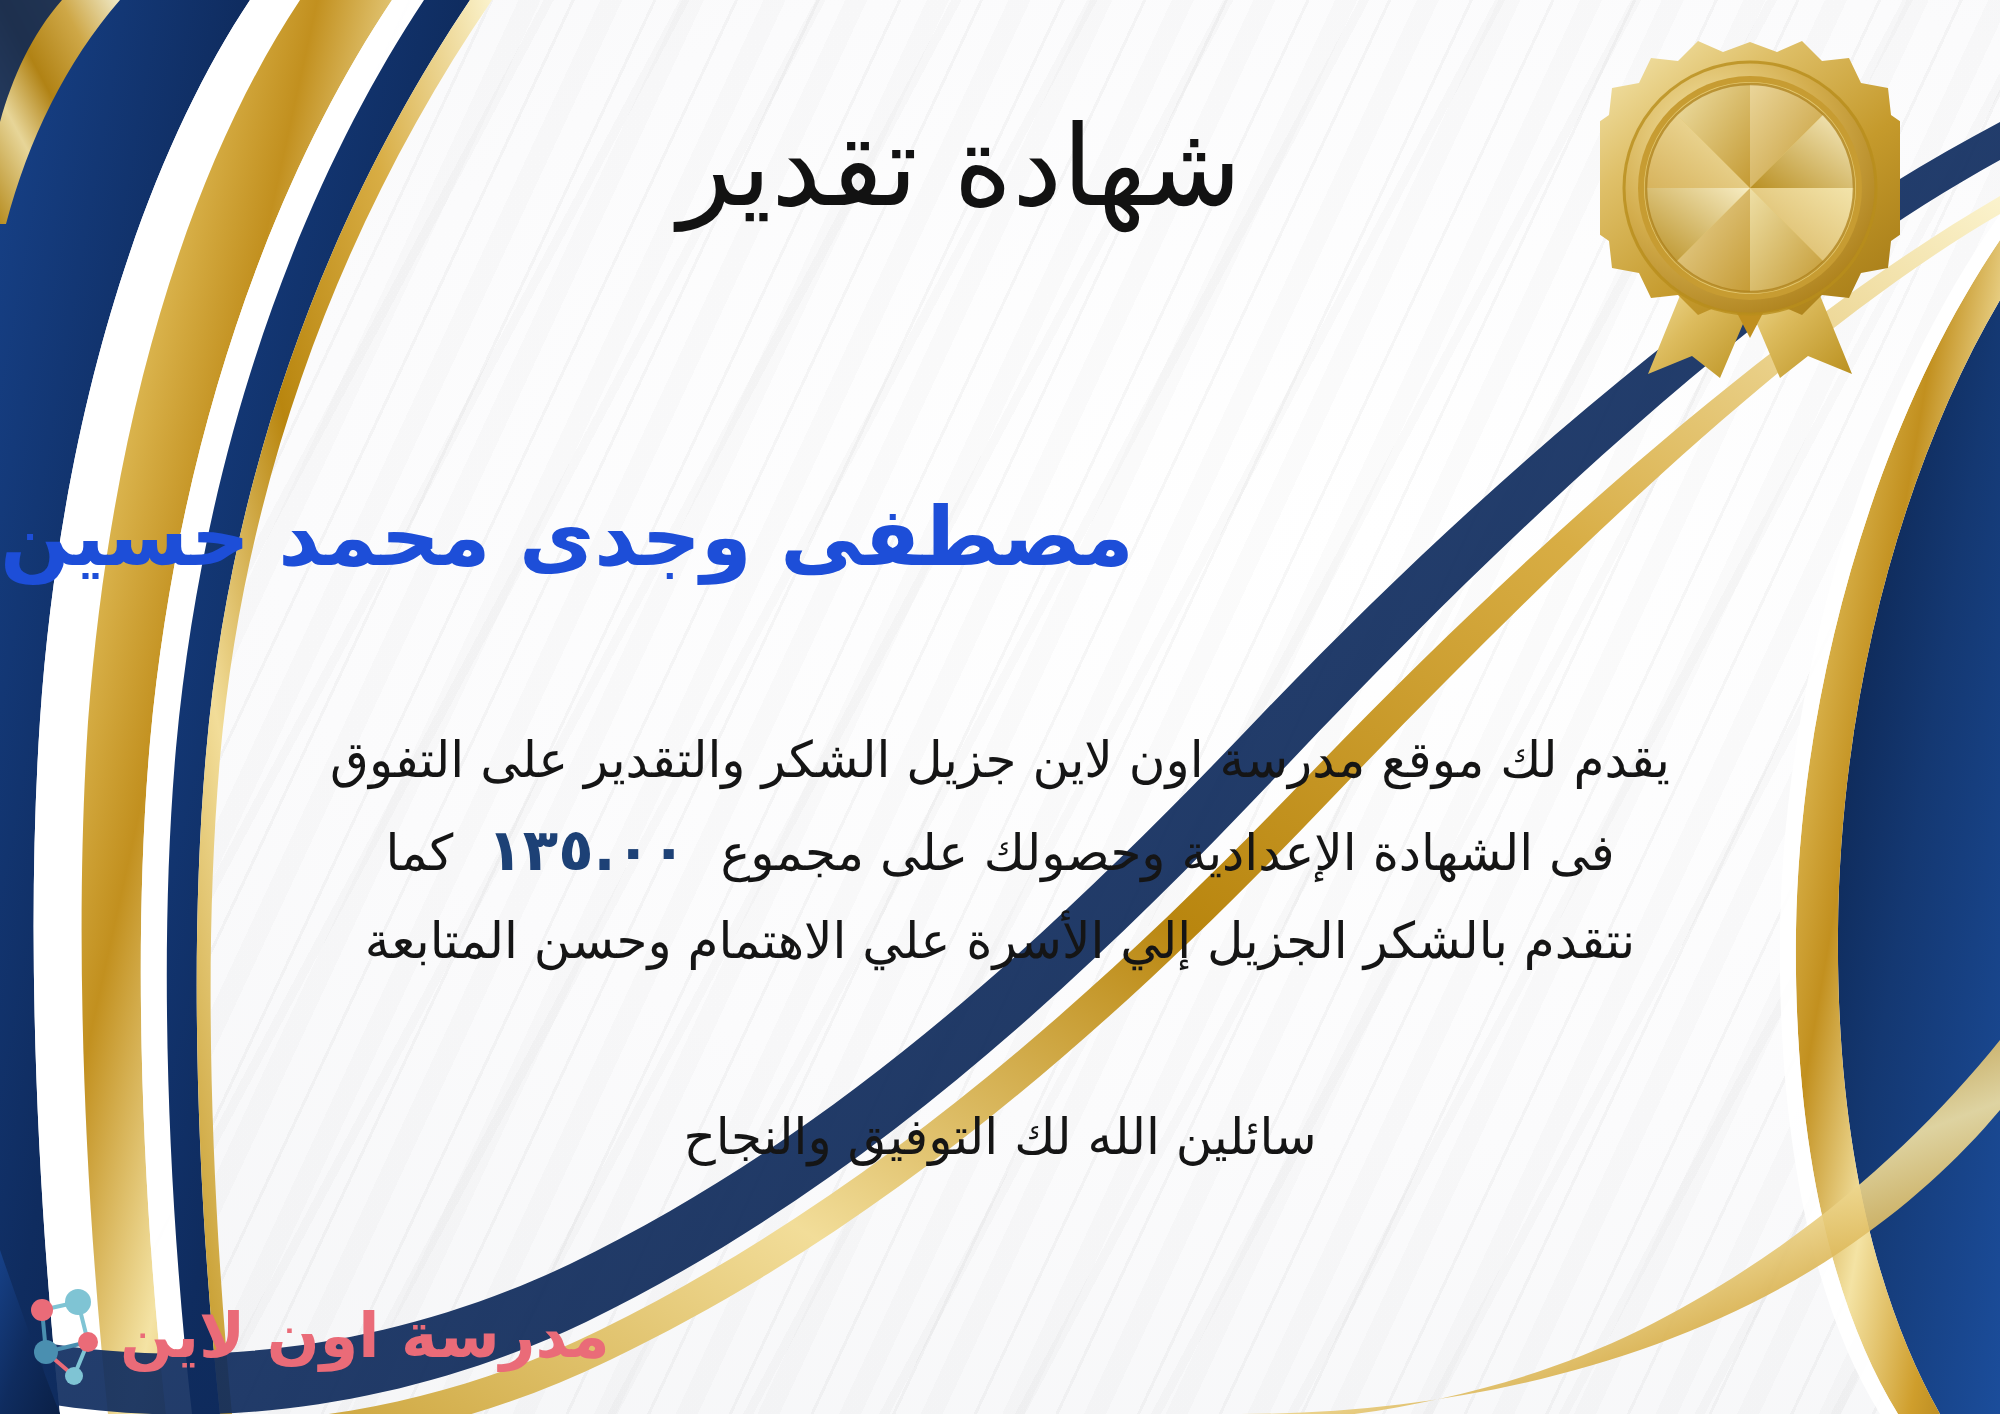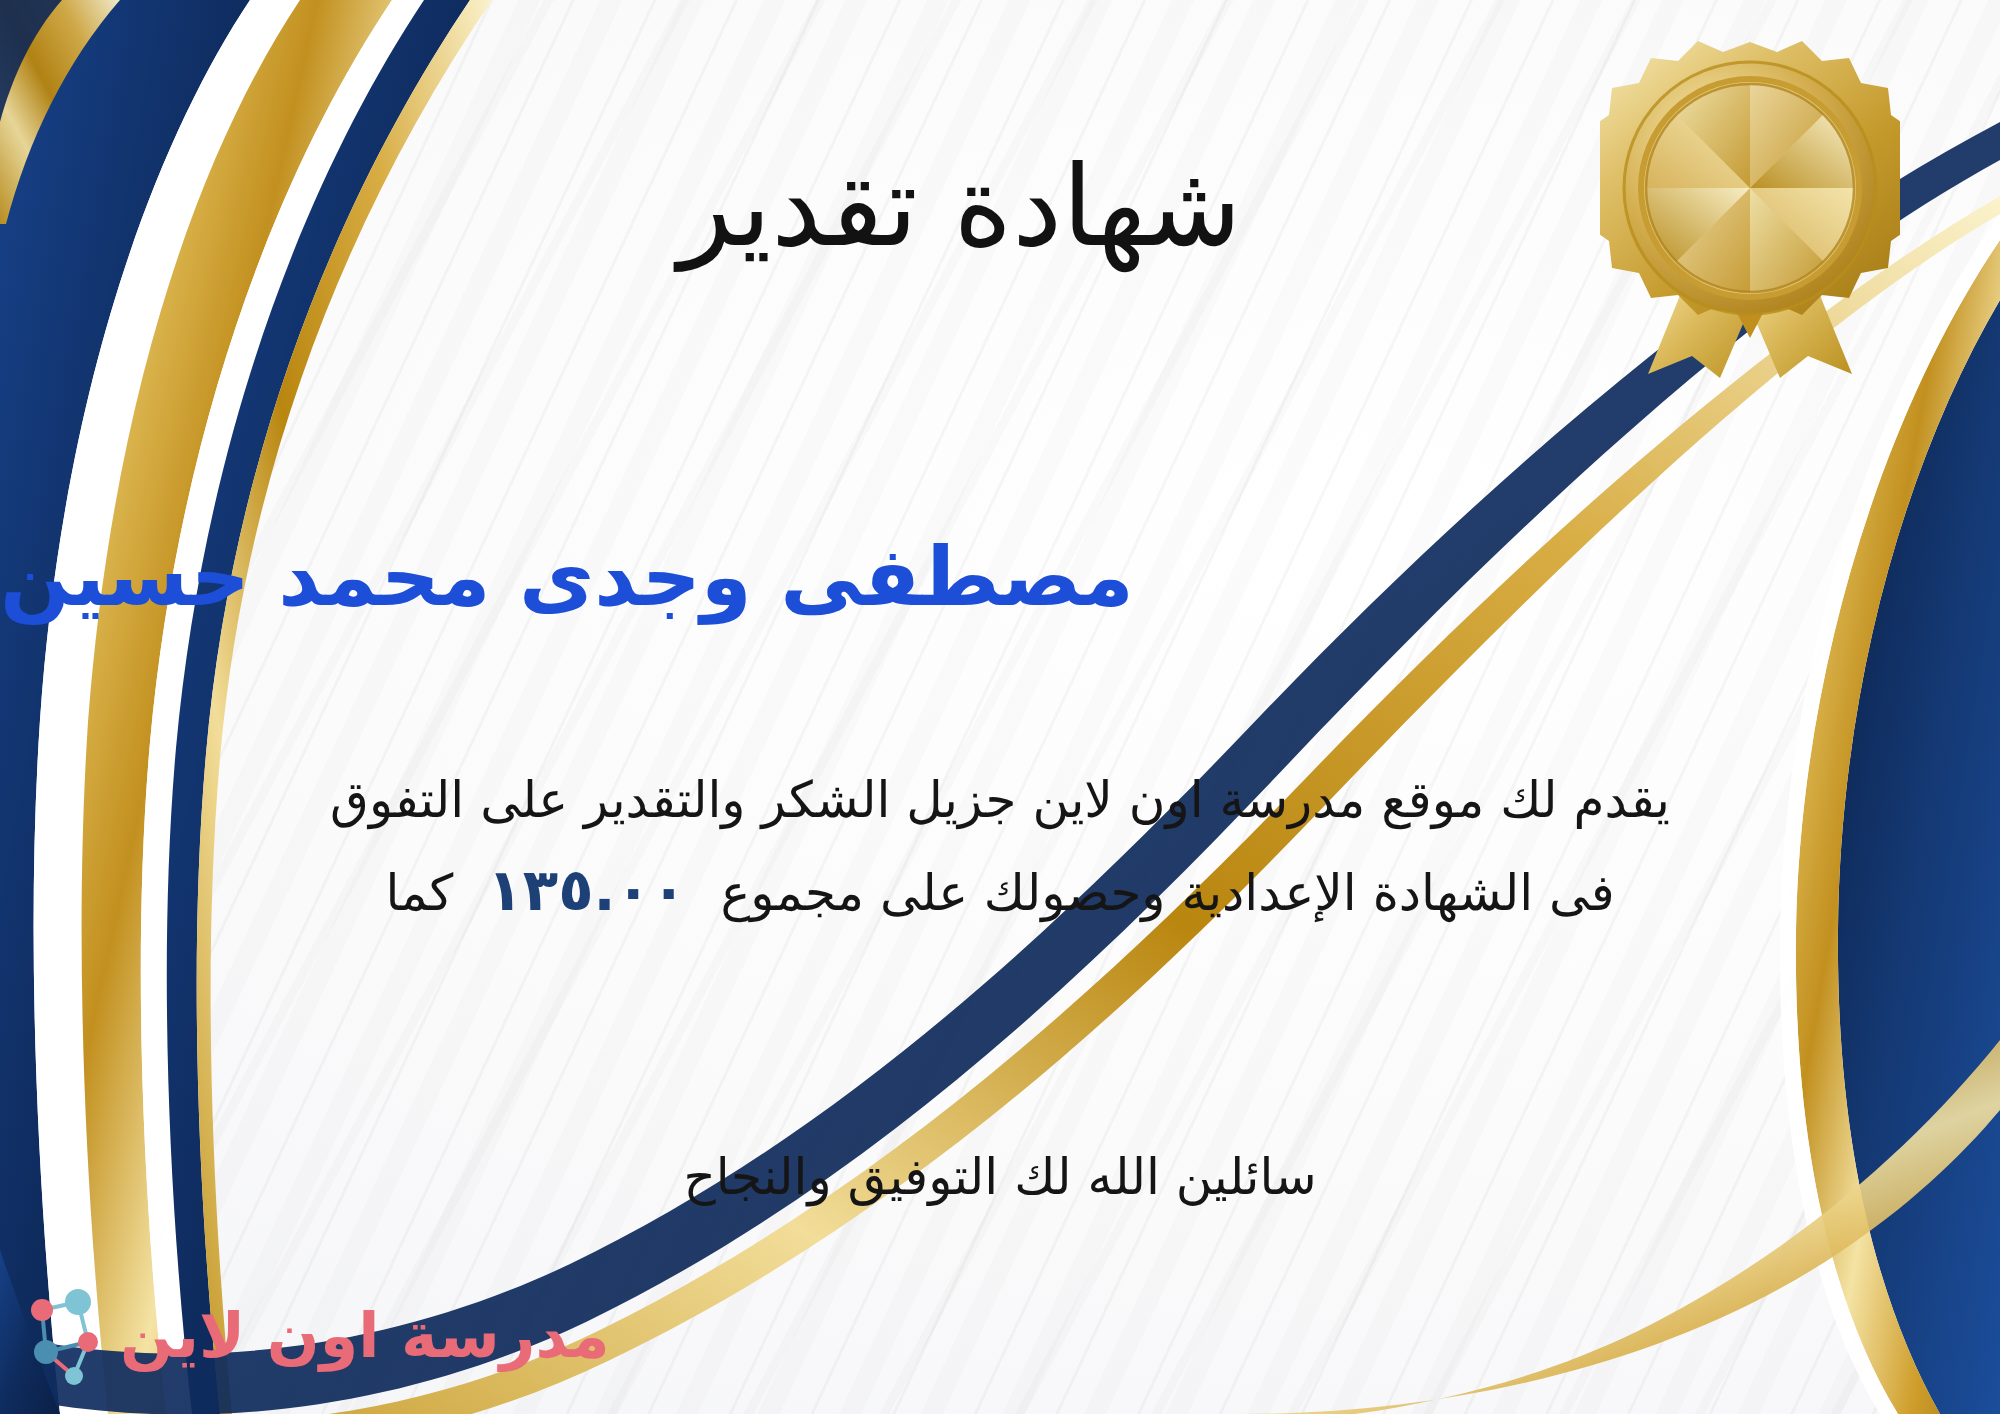--- a/index.html
+++ b/index.html
@@ -53,21 +53,20 @@
     inset: 0;
     z-index: 2;
     pointer-events: none;
   }
 
   
   .content {
     position: absolute;
     inset: 0;
     z-index: 5;
-    margin-top: 40px;
   }
 
   .cert-title {
     position: absolute;
     top: 108px;
     left: 0;
     right: 0;
     text-align: center;
     font-size: 112px;
     line-height: 1.05;
@@ -326,20 +325,21 @@
 
   <div class="content">
 
     <div class="cert-title">شهادة تقدير</div>
 
     <div class="recipient-name">مصطفى وجدى محمد حسين</div>
 
     <div class="body-block">
       <span class="body-line">يقدم لك موقع مدرسة اون لاين جزيل الشكر  والتقدير على التفوق</span>
       <span class="body-line"><span>فى الشهادة الإعدادية وحصولك على مجموع</span><span class="grade-value">١٣٥.٠٠</span><span>كما</span></span>
+      <span class="body-line">نتقدم  بالشكر الجزيل إلي الأسرة علي الاهتمام وحسن المتابعة</span>
     </div>
 
     <div class="closing-line">سائلين الله لك التوفيق  والنجاح</div>
   </div>
 
   <div class="brand">
     <svg class="brand-mark" viewBox="0 0 92 112" xmlns="http://www.w3.org/2000/svg">
       <line x1="26" y1="30" x2="62" y2="22" stroke="#7fc4d4" stroke-width="4"></line>
       <line x1="26" y1="30" x2="30" y2="72" stroke="#4a8fb0" stroke-width="4"></line>
       <line x1="62" y1="22" x2="72" y2="62" stroke="#7fc4d4" stroke-width="4"></line>

